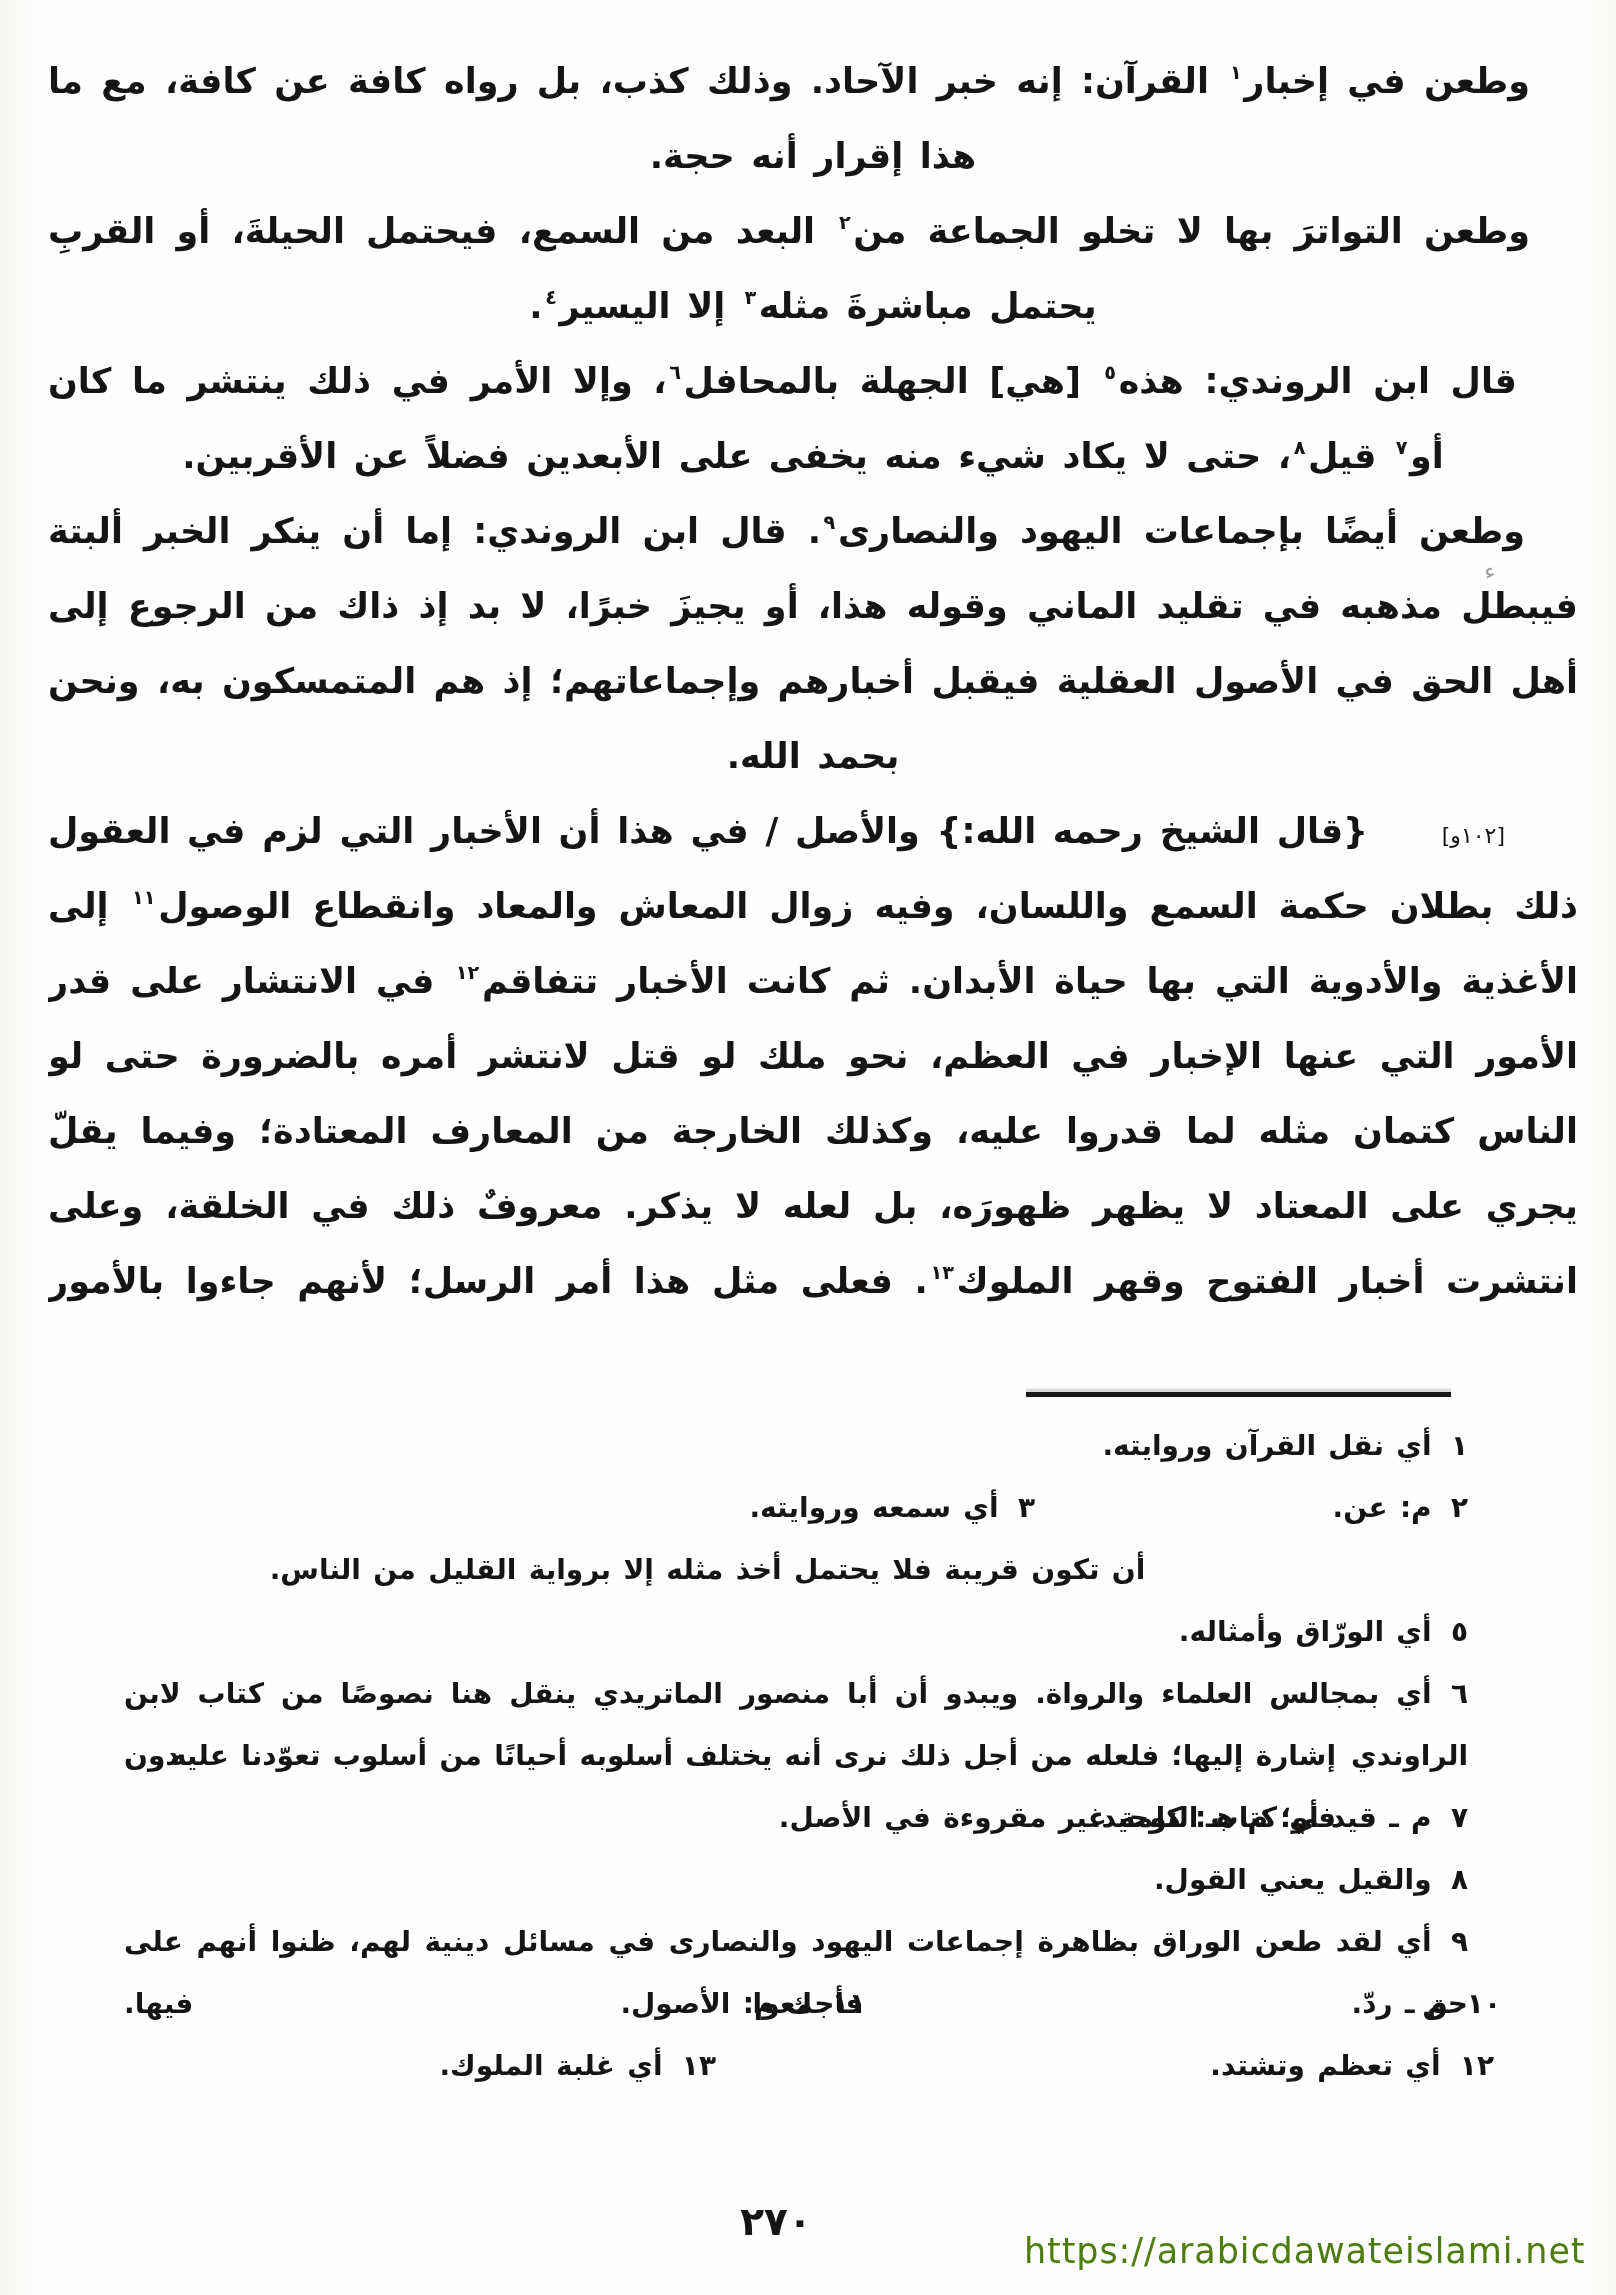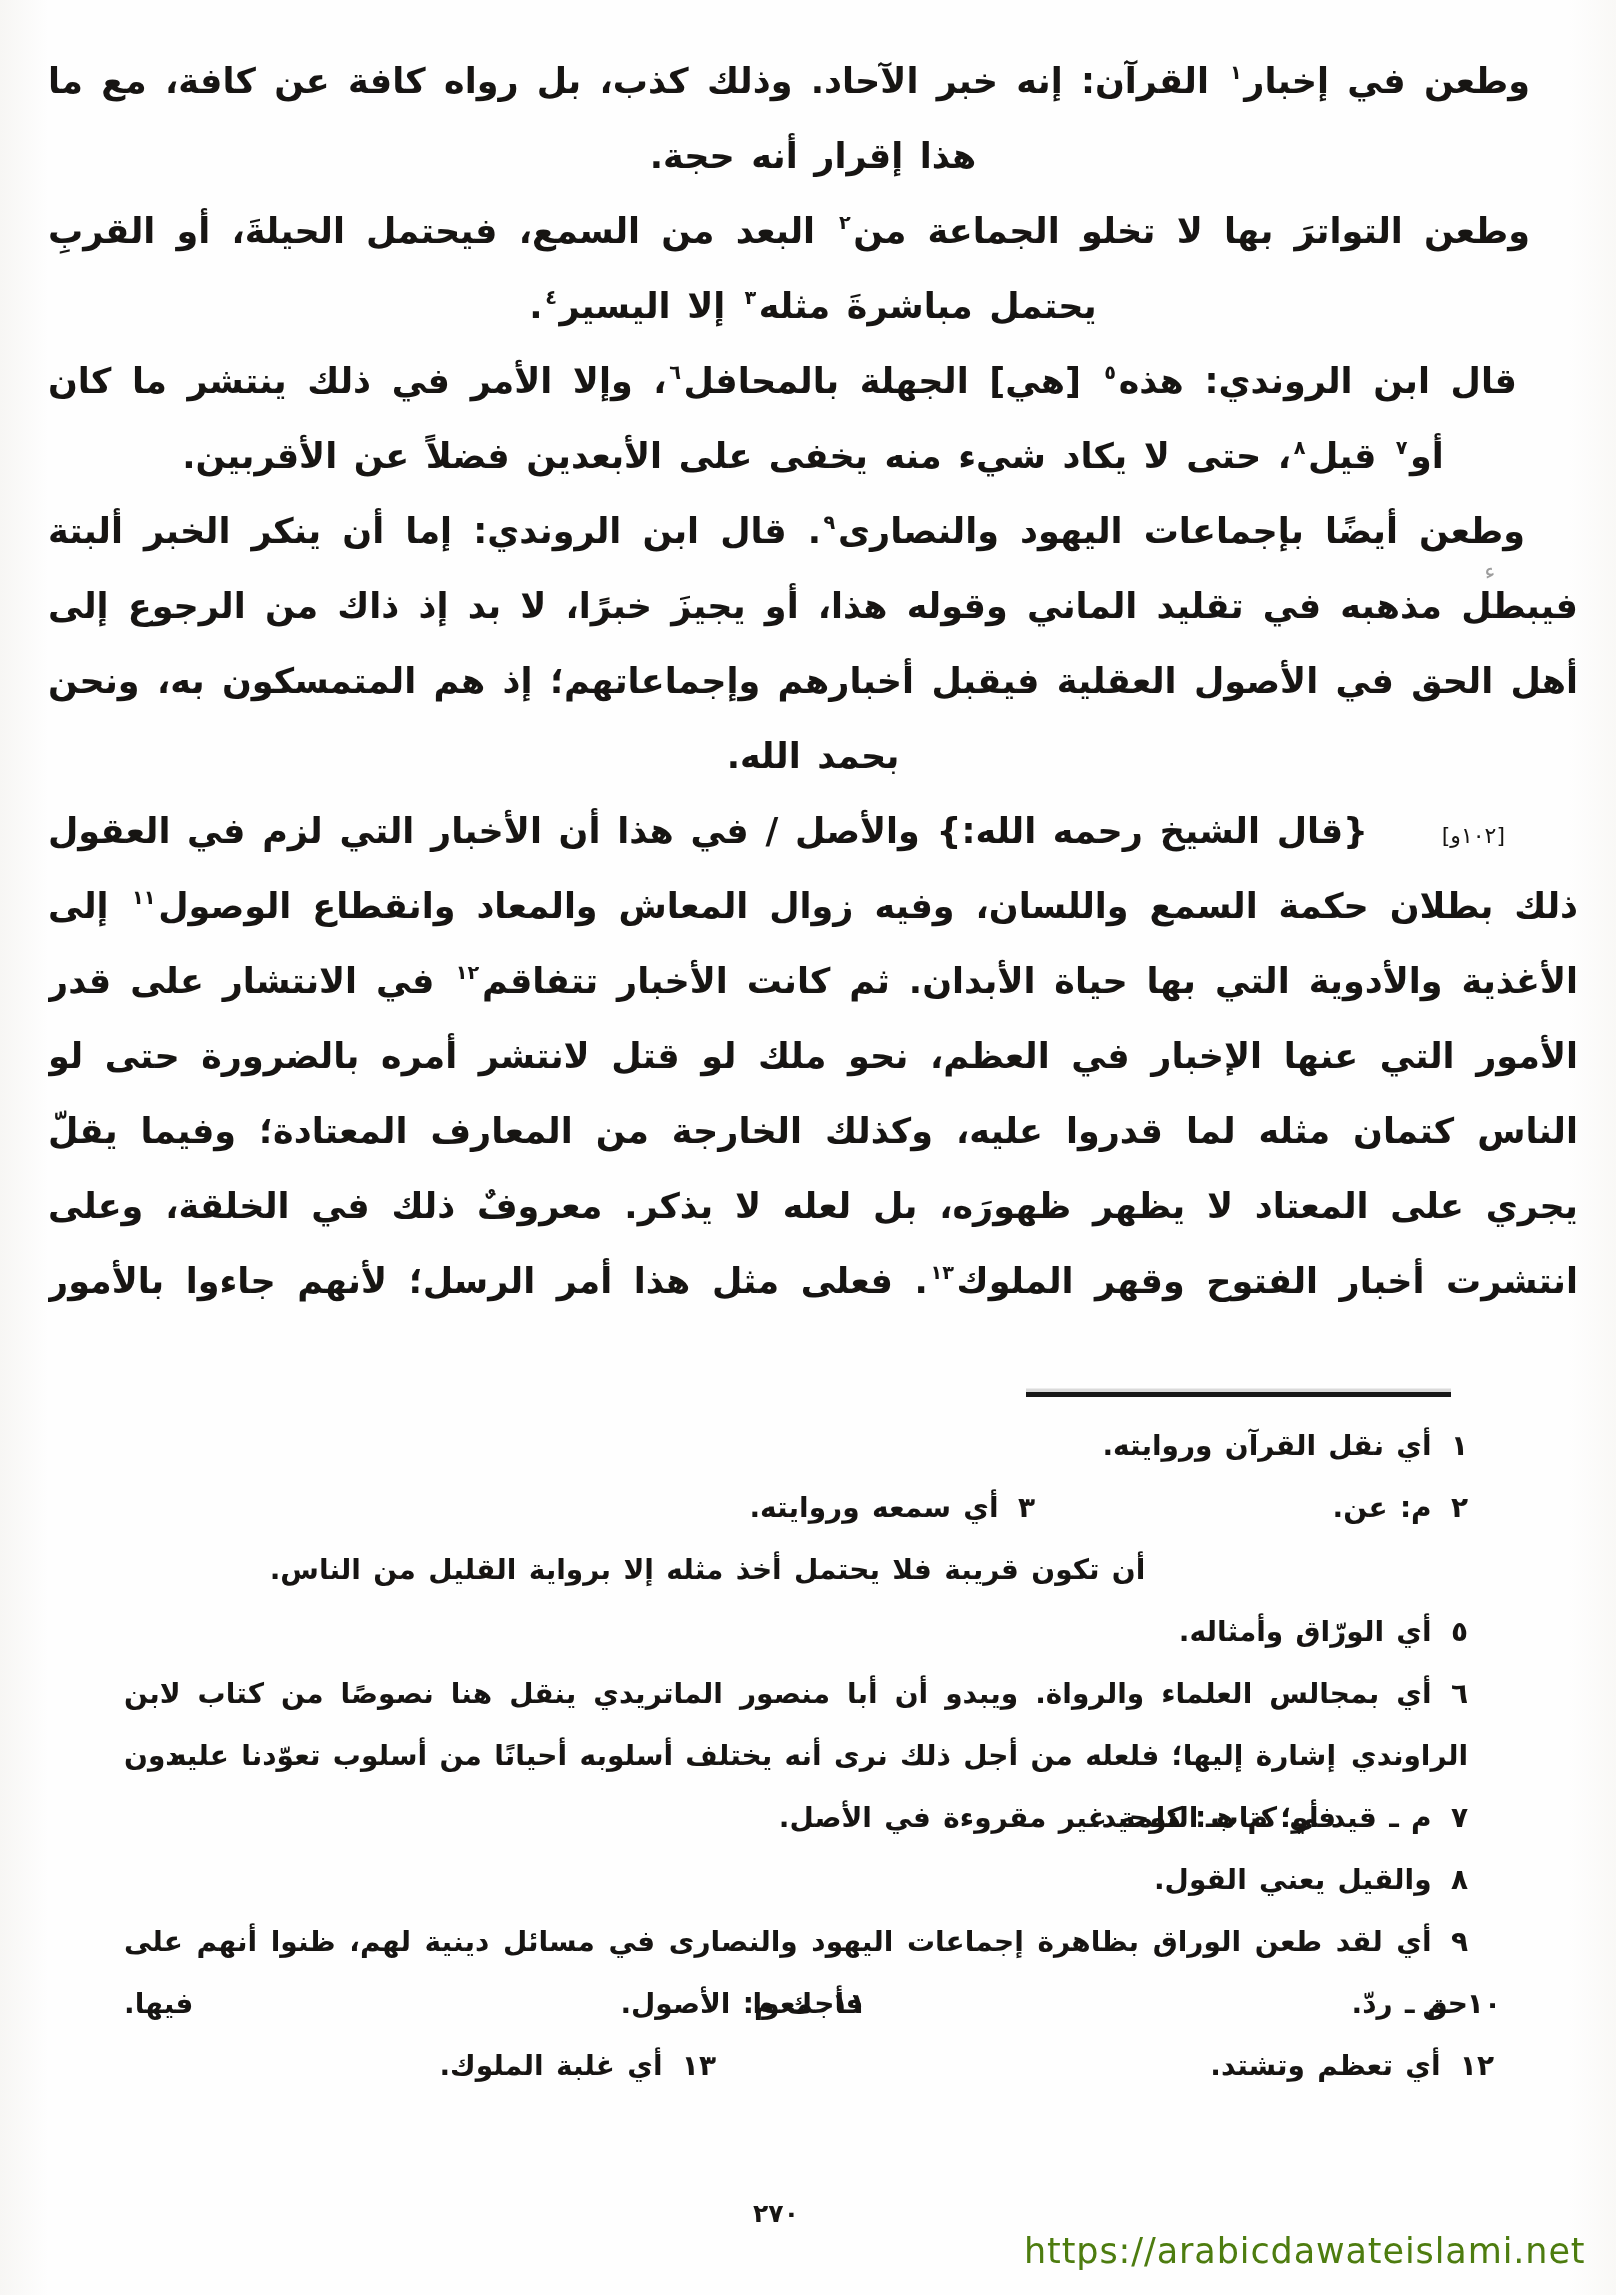--- a/index.html
+++ b/index.html
@@ -55,21 +55,21 @@
     word-spacing:2.6px;
   }
   .fnrow.just{text-align:justify;text-align-last:justify;}
   .fnrow.right{text-align:right;}
   .fn-num{margin-left:19.3px;}
   .fn-item{position:absolute;top:0;white-space:nowrap;}
   
   #page-number{
     position:absolute;top:2199px;left:0;width:1552px;
     text-align:center;
-    font-size:25px;font-weight:700;
+    font-size:39px;font-weight:700;
   }
   #watermark{
     position:absolute;top:2231px;left:1024px;
     direction:ltr;
     font-size:35px;font-weight:400;
     color:#4d7c0f;
     letter-spacing:0.9px;
   }
   #margin-mark{
     position:absolute;left:1484px;top:558px;

